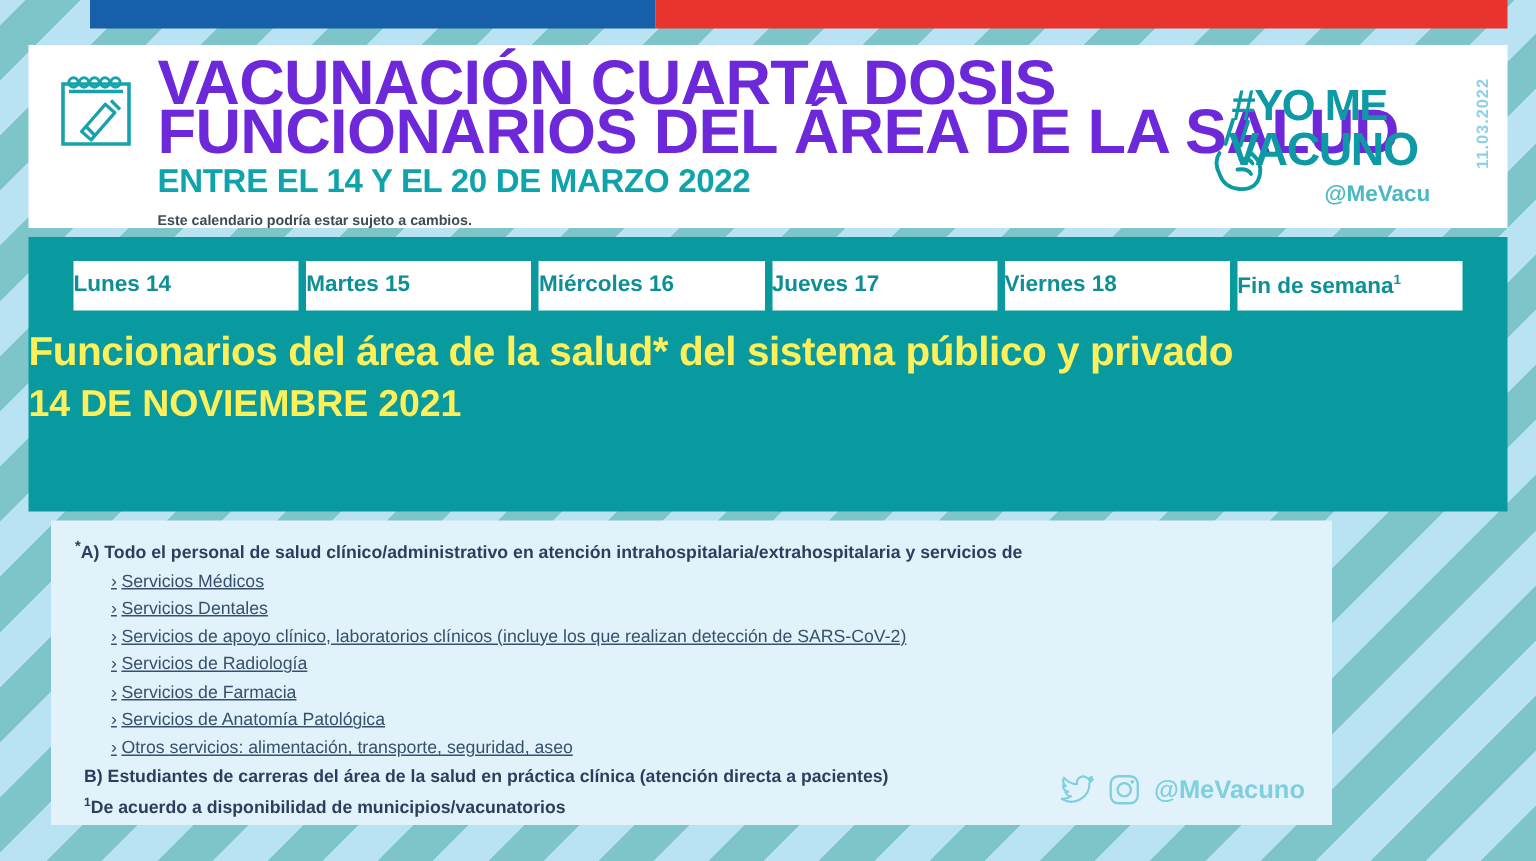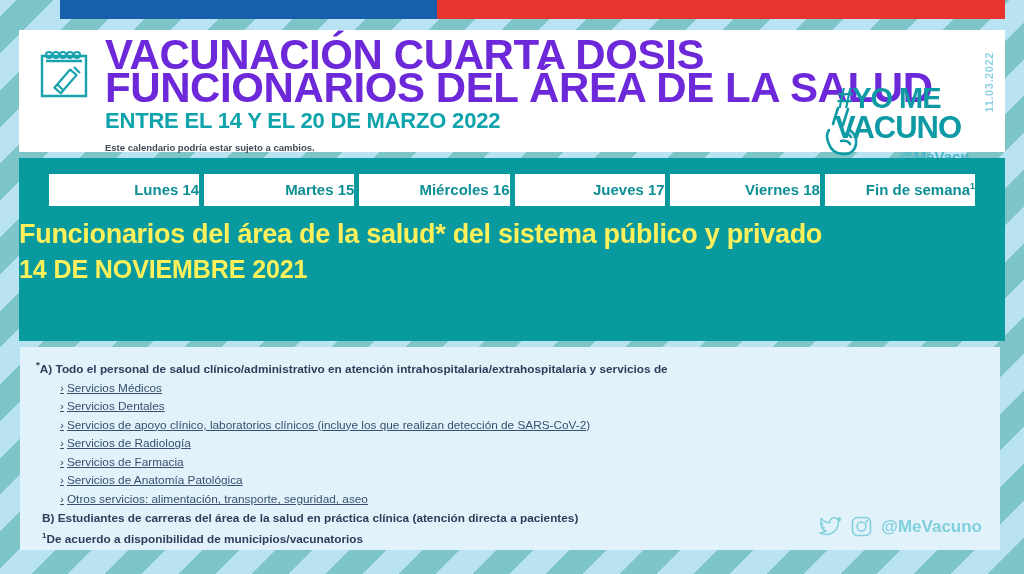--- a/index.html
+++ b/index.html
@@ -93,25 +93,24 @@
     color: #3f4a57;
     font-weight: bold;
     font-size: 9.5px;
     line-height: 14px;
     margin-top: 5px;
   }
 
   
   .logo {
     position: absolute;
-    right: 36px;
+    right: 52px;
     top: 18px;
     width: 148px;
     height: 94px;
-    margin-top: 28px;
   }
   .logo svg { display:block; }
 
   .vertical-date {
     position: absolute;
     right: 10px;
     top: 22px;
     color: #8fd0e4;
     font-weight: bold;
     font-size: 11px;
@@ -138,21 +137,21 @@
     right: 30px;
     display: flex;
     gap: 5px;
   }
   .day-tab {
     flex: 1;
     background: #ffffff;
     color: #0e8f96;
     font-weight: bold;
     font-size: 15px;
-    text-align: right;
+    text-align: left;
     padding: 7px 0 8px 0;
     white-space: nowrap;
   }
   .day-tab sup { font-size: 9px; }
 
   .msg {
     position: absolute;
     left: 0;
     right: 0;
     top: 58px;
@@ -174,23 +173,23 @@
     color: #fdf05a;
     font-weight: bold;
     font-size: 25px;
     line-height: 34px;
     letter-spacing: -0.1px;
   }
 
   
   .foot-panel {
     position: absolute;
-    left: 20px;
+    left: 34px;
     top: 347px;
-    width: 980px;
+    width: 854px;
     height: 203px;
     background: #e2f2fa;
   }
   .foot-text {
     position: absolute;
     left: 16px;
     top: 9px;
     right: 16px;
     color: #2c3e5b;
     font-size: 11.8px;

